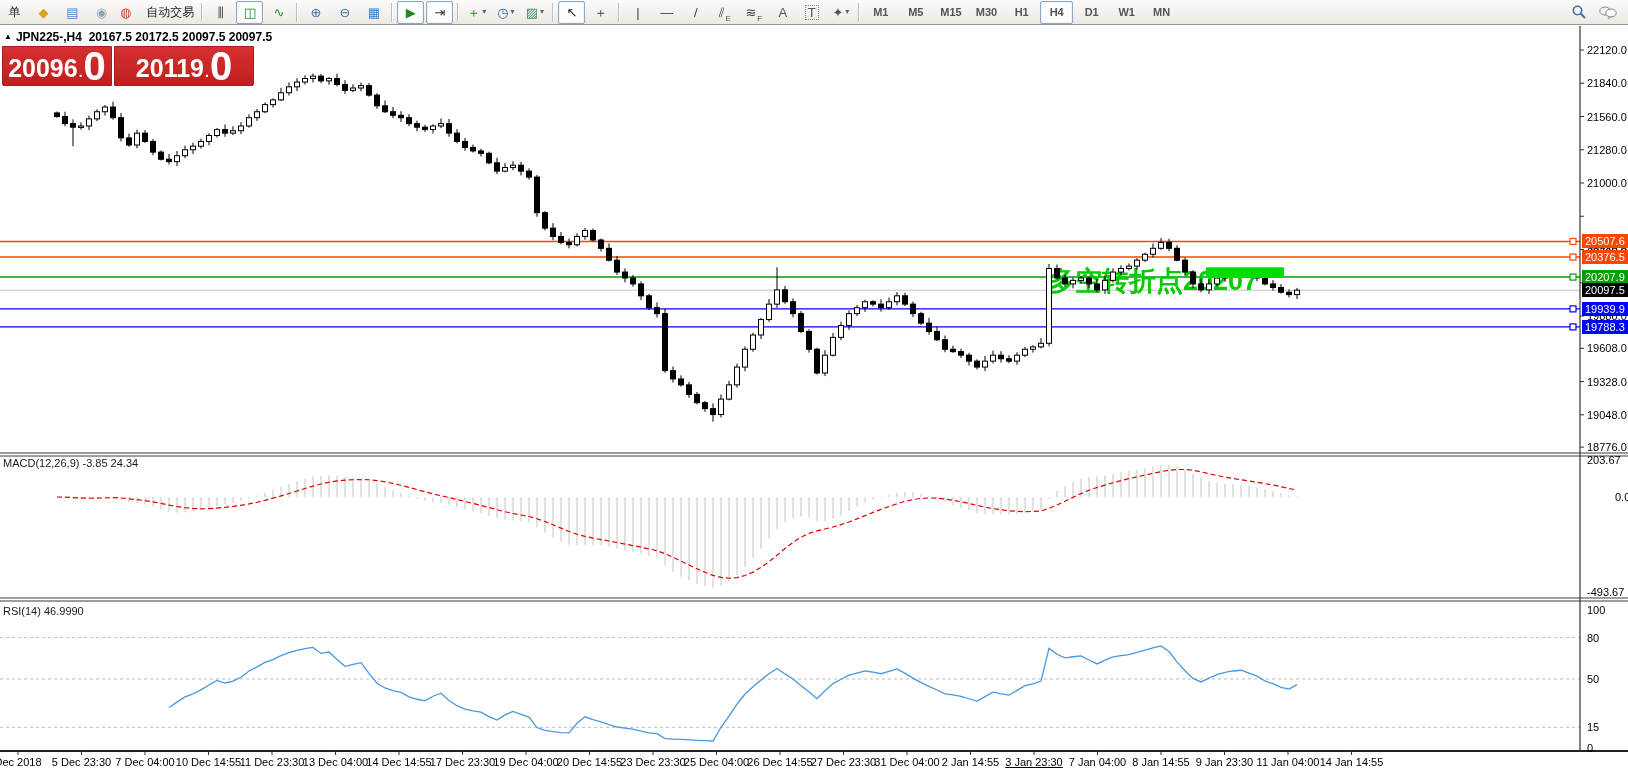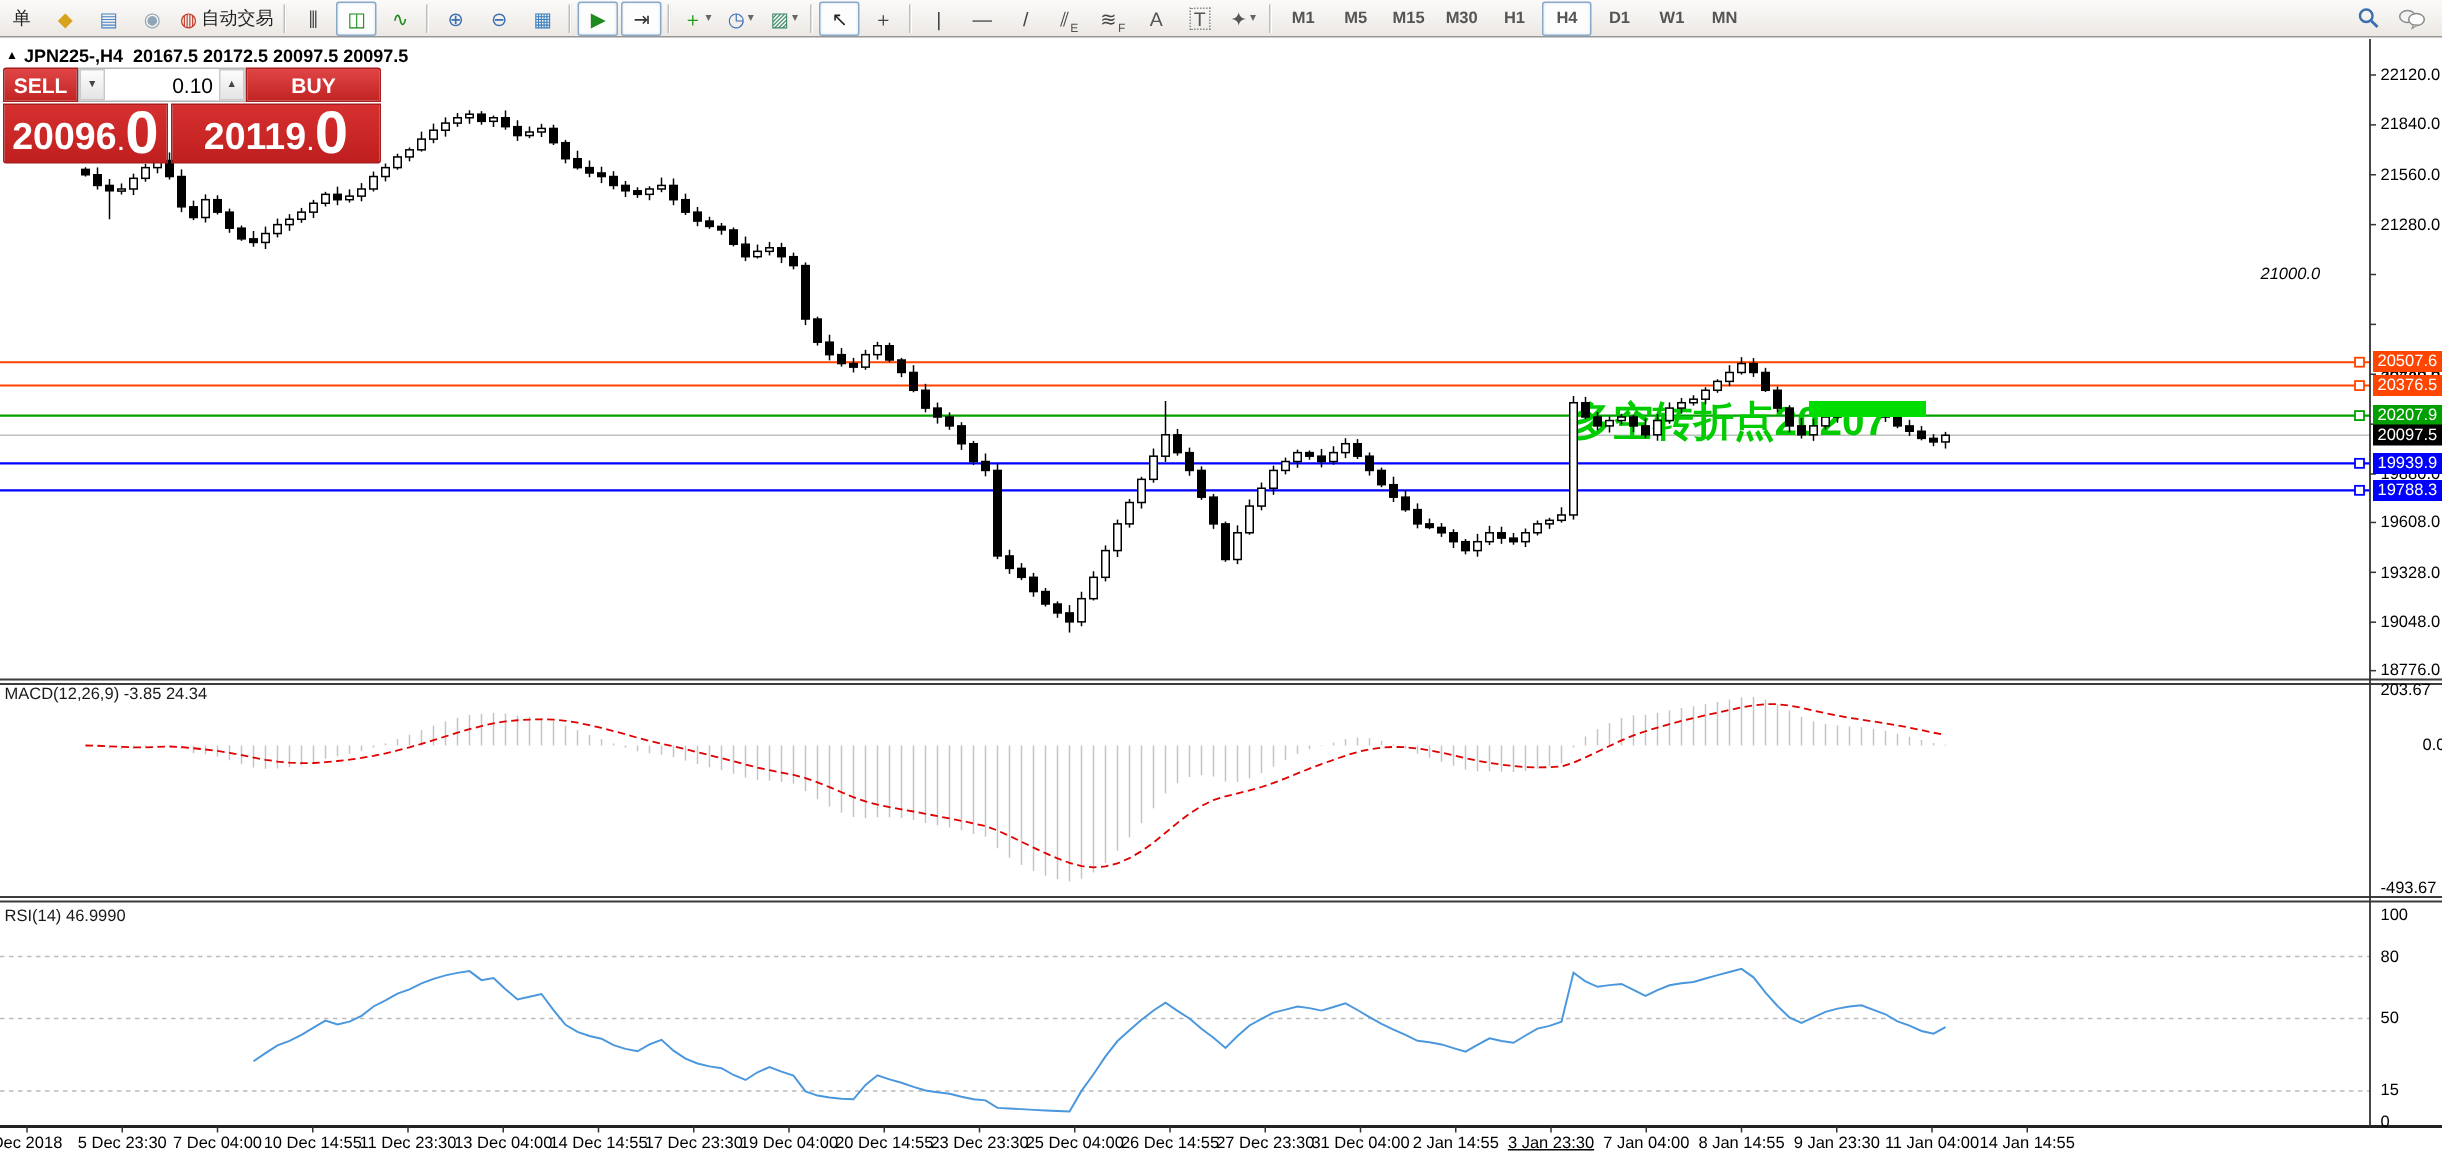--- a/index.html
+++ b/index.html
@@ -10,21 +10,21 @@
            background:linear-gradient(#fcfbfa,#ece9e4);border-bottom:1px solid #979797;
            display:flex;align-items:center;box-sizing:border-box;z-index:40;}
   .tb-sep{width:1px;height:19px;background:#bdbdbd;border-right:1px solid #fff;margin:0 3px;flex:0 0 auto;}
   .tbb{height:21px;min-width:21px;padding:0 2px;margin:0 1px;display:flex;align-items:center;justify-content:center;
        font-size:13px;color:#444;border:1px solid transparent;border-radius:2px;cursor:default;flex:0 0 auto;
        line-height:1;}
   .tbb.active{background:#fdfdfd;border-color:#8aa8c8;box-shadow:inset 0 0 2px #cfe0f0;}
   .tbb .glyph{display:inline-block;}
   .tbb .sub{font-size:8px;color:#555;margin-left:1px;align-self:flex-end;}
   .tbb .dd{font-size:8px;color:#666;margin-left:2px;}
-  .tbb .lbl{font-size:12px;color:#222;margin-left:3px;white-space:nowrap;}
+  .tbb .lbl{font-size:12px;color:#222;margin-left:15px;white-space:nowrap;}
   .tbb.tf{font-size:11px;font-weight:bold;color:#555;padding:0 5px;}
   .tbb.boxed .glyph{border:1px dotted #888;padding:0 2px;}
   .tb-right{margin-left:auto;display:flex;align-items:center;margin-right:6px;}
   
   .chart-title{position:absolute;left:4px;top:30px;font-size:12px;font-weight:bold;color:#000;z-index:30;}
   .chart-title .tri{font-size:8px;vertical-align:2px;margin-right:4px;}
   
   .ocp{position:absolute;left:2px;top:45px;width:252px;z-index:35;font-family:"Liberation Sans",sans-serif;}
   .ocp-row{display:flex;height:23px;}
   .ocp-btn{background:linear-gradient(#e04545,#c22424);color:#fff;font-size:14px;font-weight:bold;
@@ -725,29 +725,20 @@
       <line x1="1288" y1="751" x2="1288" y2="755" stroke="#333" stroke-width="1"></line>
       <line x1="1351.5" y1="751" x2="1351.5" y2="755" stroke="#333" stroke-width="1"></line>
     </svg>
 
   <div class="chart-title">
     <span class="tri">▲</span><span>JPN225-,H4</span>&nbsp;
     <span>20167.5 20172.5 20097.5 20097.5</span>
   </div>
 
   <div class="ocp">
-    <div class="ocp-row">
-      <div class="ocp-btn ocp-sell">SELL</div>
-      <div class="ocp-stepper">
-        <div class="ocp-step">▼</div>
-        <div class="ocp-vol">0.10</div>
-        <div class="ocp-step">▲</div>
-      </div>
-      <div class="ocp-btn ocp-buy">BUY</div>
-    </div>
     <div class="ocp-prices">
       <div class="ocp-price sell">
         <span class="ocp-main">20096</span>
           <span class="ocp-dot">.</span>
           <span class="ocp-big">0</span>
       </div>
       <div class="ocp-price buy">
         <span class="ocp-main">20119</span>
           <span class="ocp-dot">.</span>
           <span class="ocp-big">0</span>
@@ -760,21 +751,21 @@
   </div>
   <div class="ind-label" style="top:605px;">
     <span>RSI(14)</span> <span>46.9990</span>
   </div>
 
   <div id="labels">
       <div class="lab" style="left: 1587px; top: 44px;">22120.0</div>
       <div class="lab" style="left: 1587px; top: 77.25px;">21840.0</div>
       <div class="lab" style="left: 1587px; top: 110.5px;">21560.0</div>
       <div class="lab" style="left: 1587px; top: 143.75px;">21280.0</div>
-      <div class="lab" style="left: 1507px; top: 177px; font-style: italic;">21000.0</div>
+      <div class="lab" style="left: 1587px; top: 177px;">21000.0</div>
       <div class="lab" style="left: 1587px; top: 210px; margin-top: 36px;">20720.0</div>
       <div class="lab" style="left: 1587px; top: 243.5px;">20440.0</div>
       <div class="lab" style="left: 1587px; top: 276.75px;">20160.0</div>
       <div class="lab" style="left: 1587px; top: 310px;">19880.0</div>
       <div class="lab" style="left: 1587px; top: 342.3px;">19608.0</div>
       <div class="lab" style="left: 1587px; top: 375.55px;">19328.0</div>
       <div class="lab" style="left: 1587px; top: 408.8px;">19048.0</div>
       <div class="lab" style="left: 1587px; top: 441.1px;">18776.0</div>
       <div class="tag" style="left: 1582px; top: 234.472px; background: rgb(255, 69, 0);">20507.6</div>
       <div class="tag" style="left: 1582px; top: 250.041px; background: rgb(255, 69, 0);">20376.5</div>

